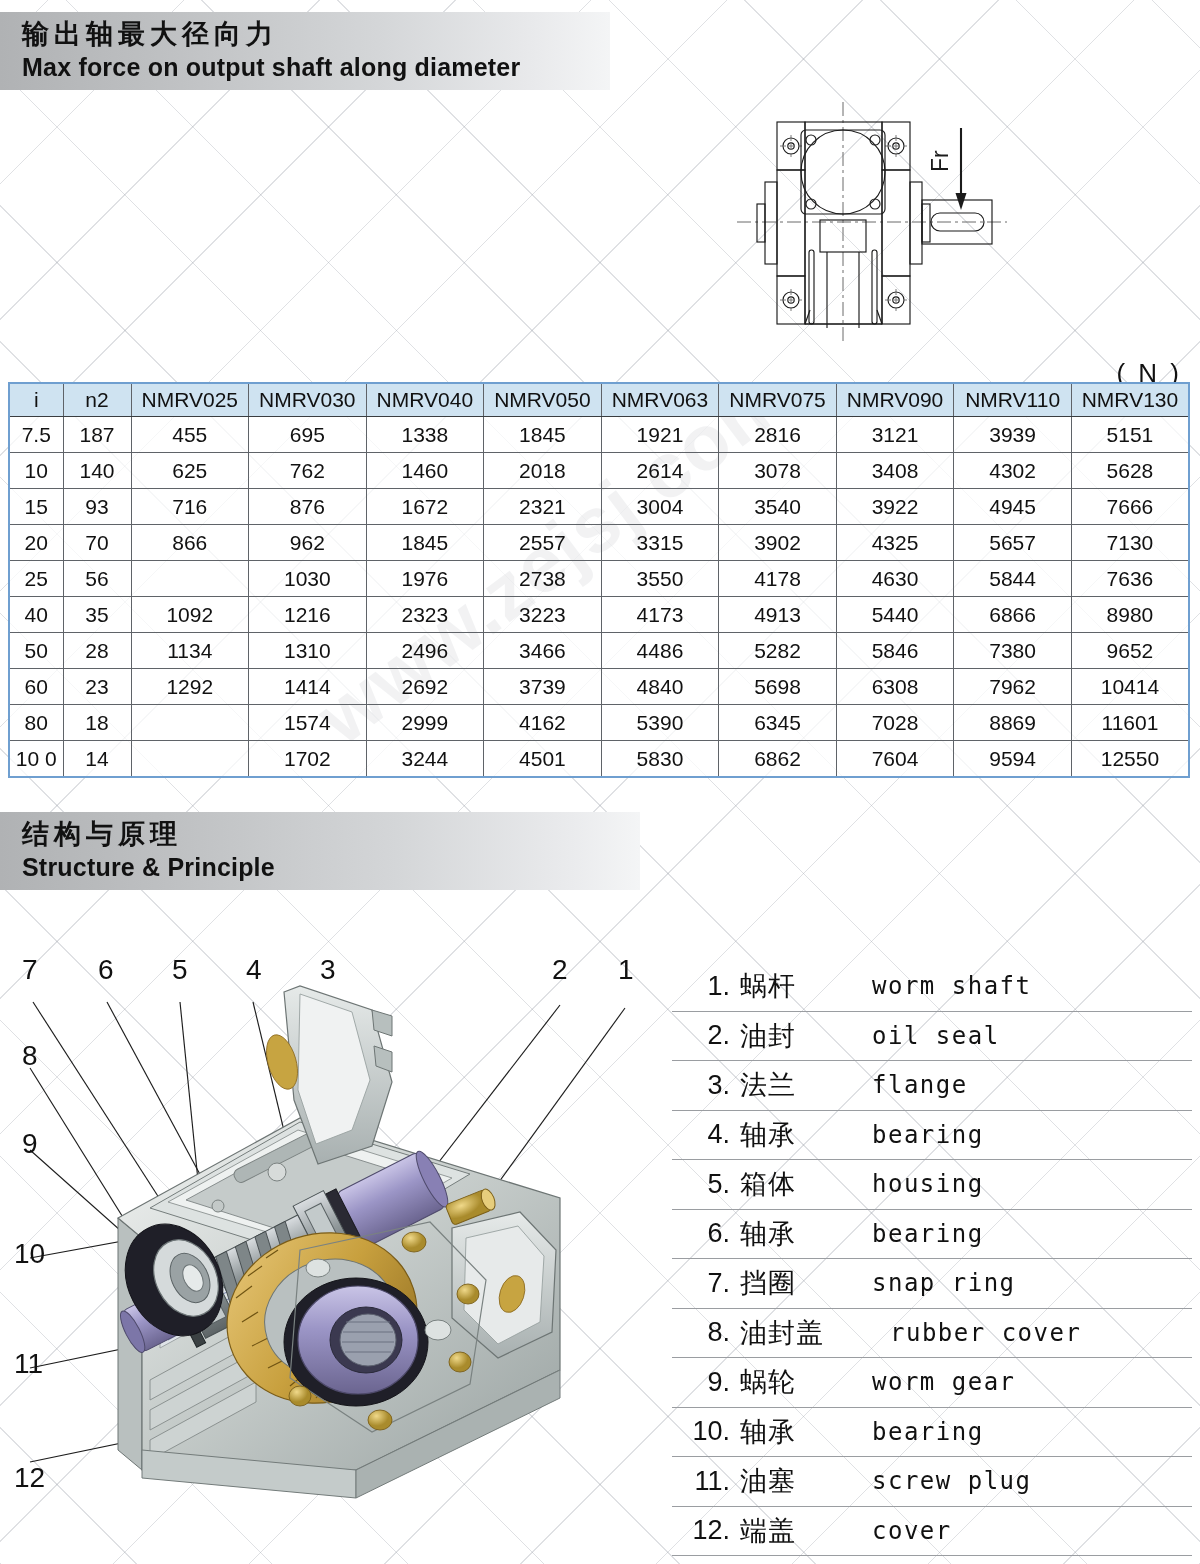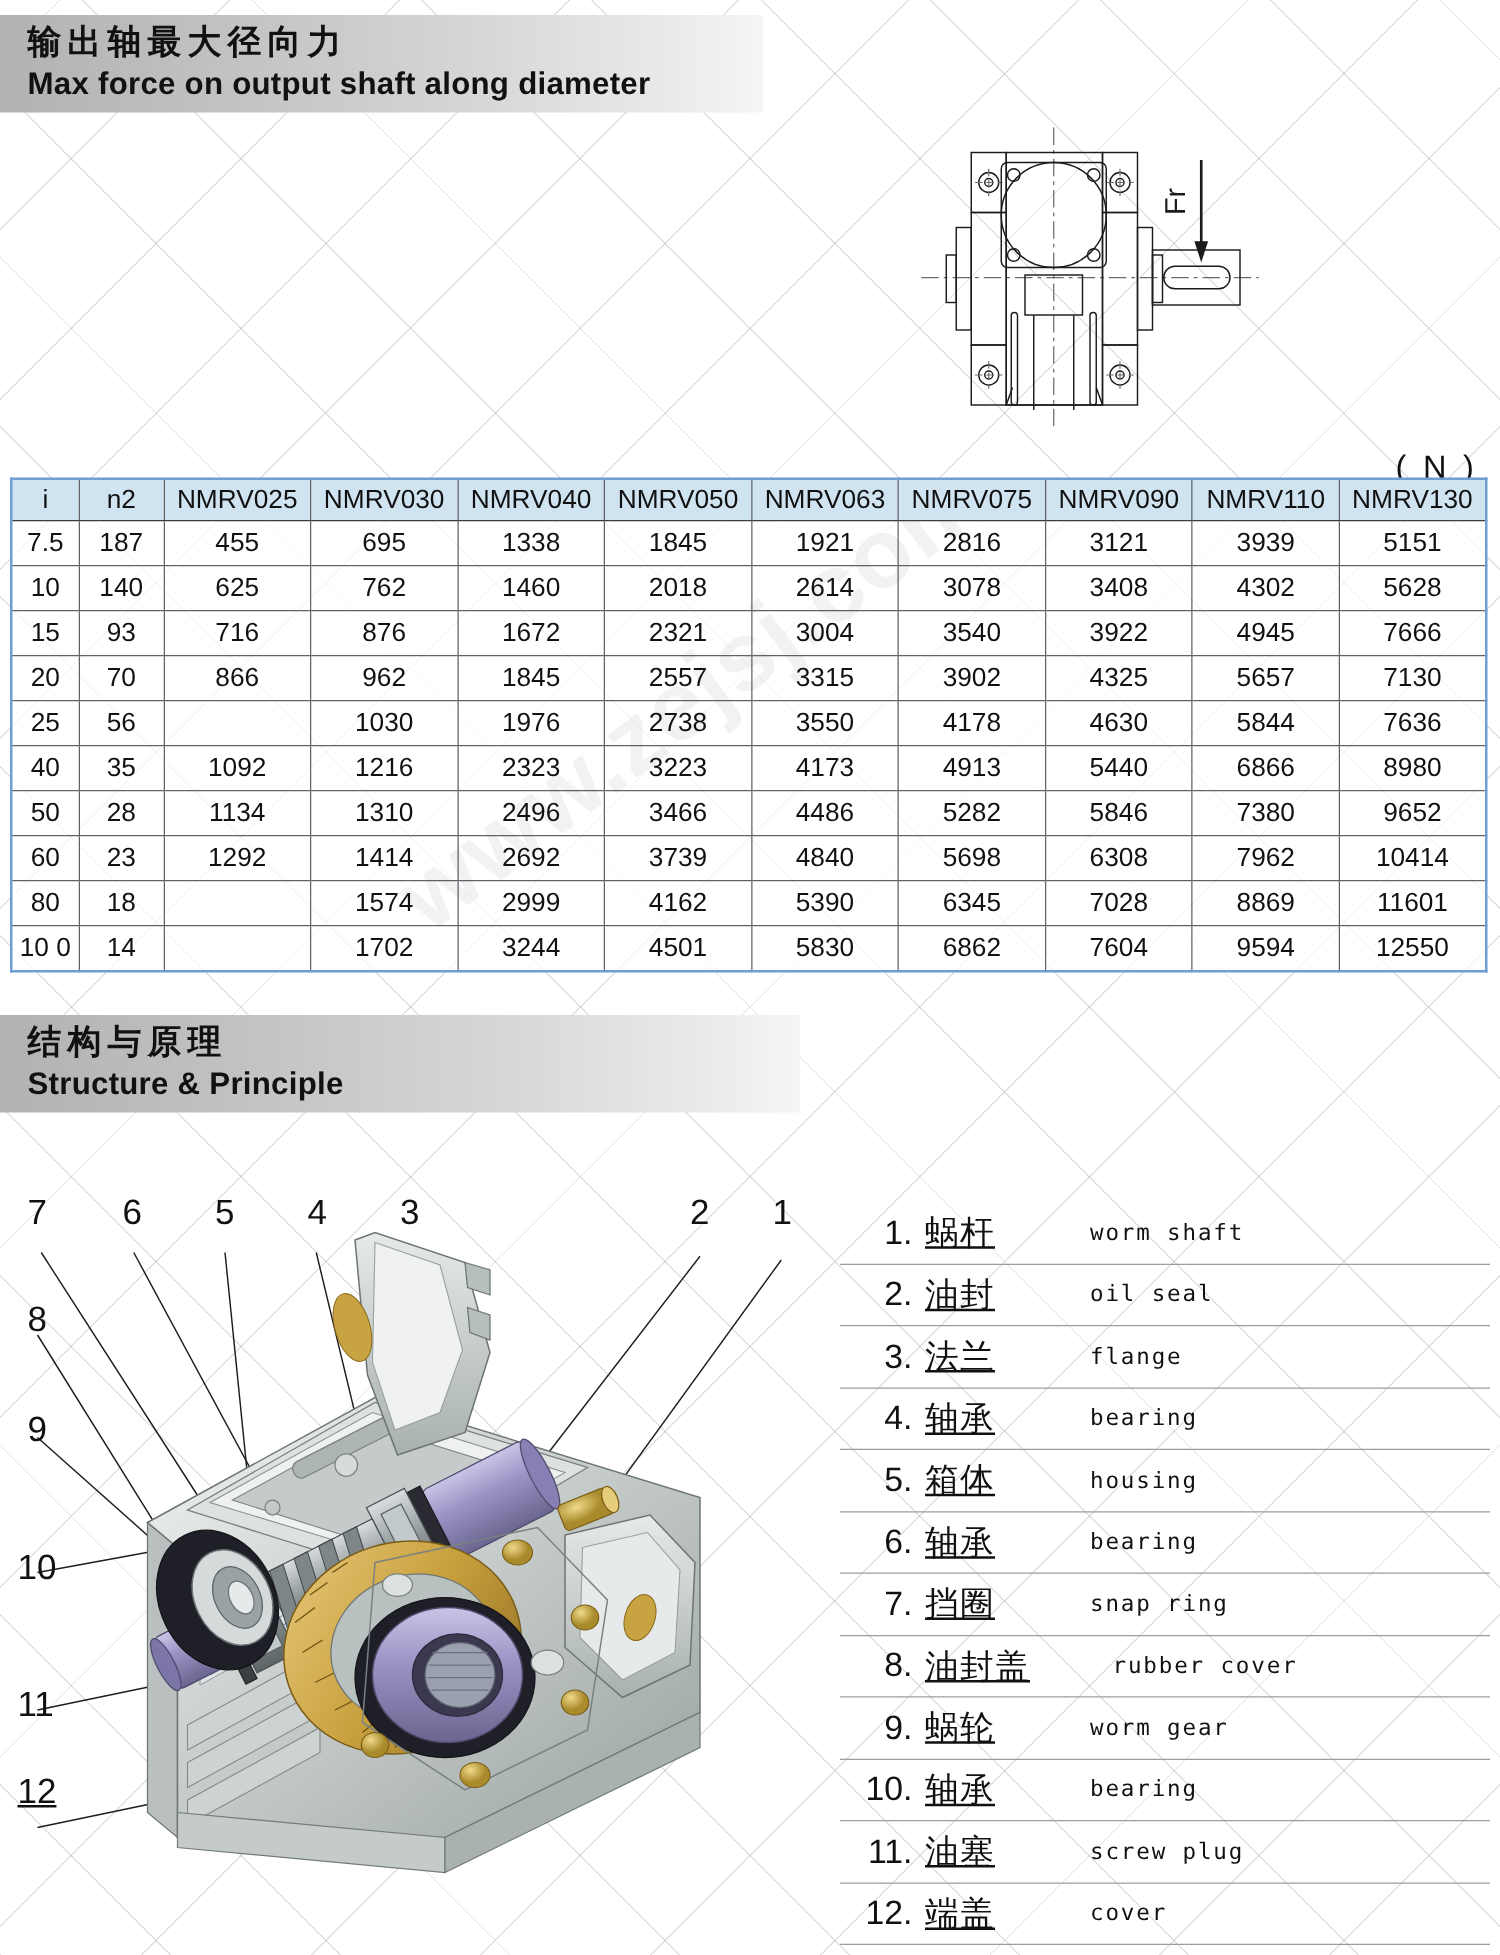--- a/index.html
+++ b/index.html
@@ -74,22 +74,22 @@
   
   #legend{position:absolute;left:672px;top:962px;width:520px;z-index:5;}
   .legend-row{
     display:flex;align-items:center;height:49.5px;
     border-bottom:1px solid #9a9da1;box-sizing:border-box;
   }
   .legend-row:first-child{border-top:0;}
   .lg-num{width:58px;flex:0 0 58px;text-align:right;padding-right:10px;
     font-size:27px;font-family:"Liberation Sans",sans-serif;}
   .lg-cn{width:132px;flex:0 0 132px;font-size:27px;letter-spacing:1px;
-    font-family:"DejaVu Sans","Liberation Sans",sans-serif;text-decoration:underline;}
-  .lg-en{font-size:18px;letter-spacing:1.5px;
+    font-family:"DejaVu Sans","Liberation Sans",sans-serif;}
+  .lg-en{font-size:24px;letter-spacing:1.5px;
     font-family:"DejaVu Sans Mono","Liberation Mono",monospace;}
   .lg-cn.wide{width:150px;flex:0 0 150px;}
 </style>
 </head>
 <body>
 
 <div id="lattice"></div>
 <div id="url-watermark">www.zejsj.com</div>
 
 <div class="band" id="band-force">
@@ -513,21 +513,21 @@
   <span class="callout" style="left:98px;  top:4px;">6</span>
   <span class="callout" style="left:172px; top:4px;">5</span>
   <span class="callout" style="left:246px; top:4px;">4</span>
   <span class="callout" style="left:320px; top:4px;">3</span>
   <span class="callout" style="left:552px; top:4px;">2</span>
   <span class="callout" style="left:618px; top:4px;">1</span>
   <span class="callout" style="left:22px;  top:90px;">8</span>
   <span class="callout" style="left:22px;  top:178px;">9</span>
   <span class="callout" style="left:14px;  top:288px;">10</span>
   <span class="callout" style="left:14px;  top:398px;">11</span>
-  <span class="callout" style="left:14px;  top:467px;text-decoration:underline;">12</span>
+  <span class="callout" style="left:14px;  top:512px;">12</span>
 </div>
 
 <div id="legend">
     <div class="legend-row">
       <span class="lg-num">1.</span>
       <span class="lg-cn">蜗杆</span>
       <span class="lg-en">worm shaft</span>
     </div>
     <div class="legend-row">
       <span class="lg-num">2.</span>

